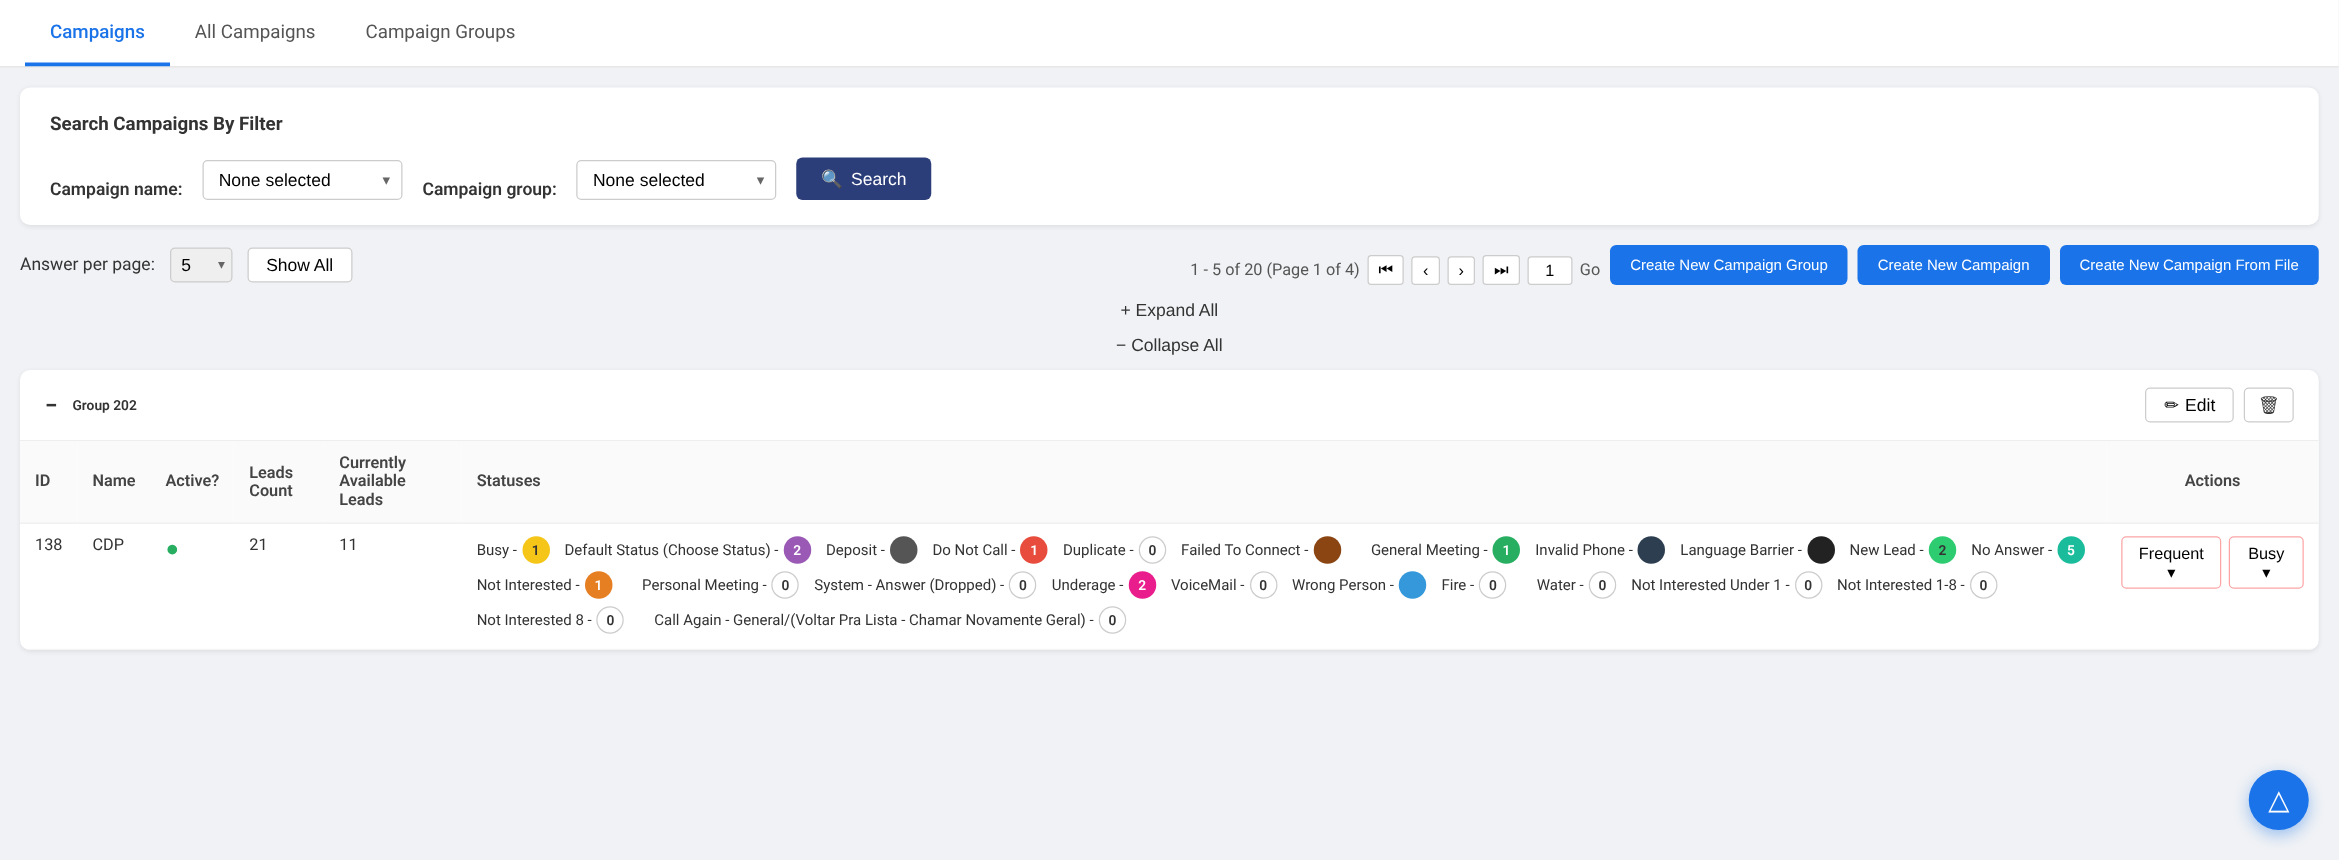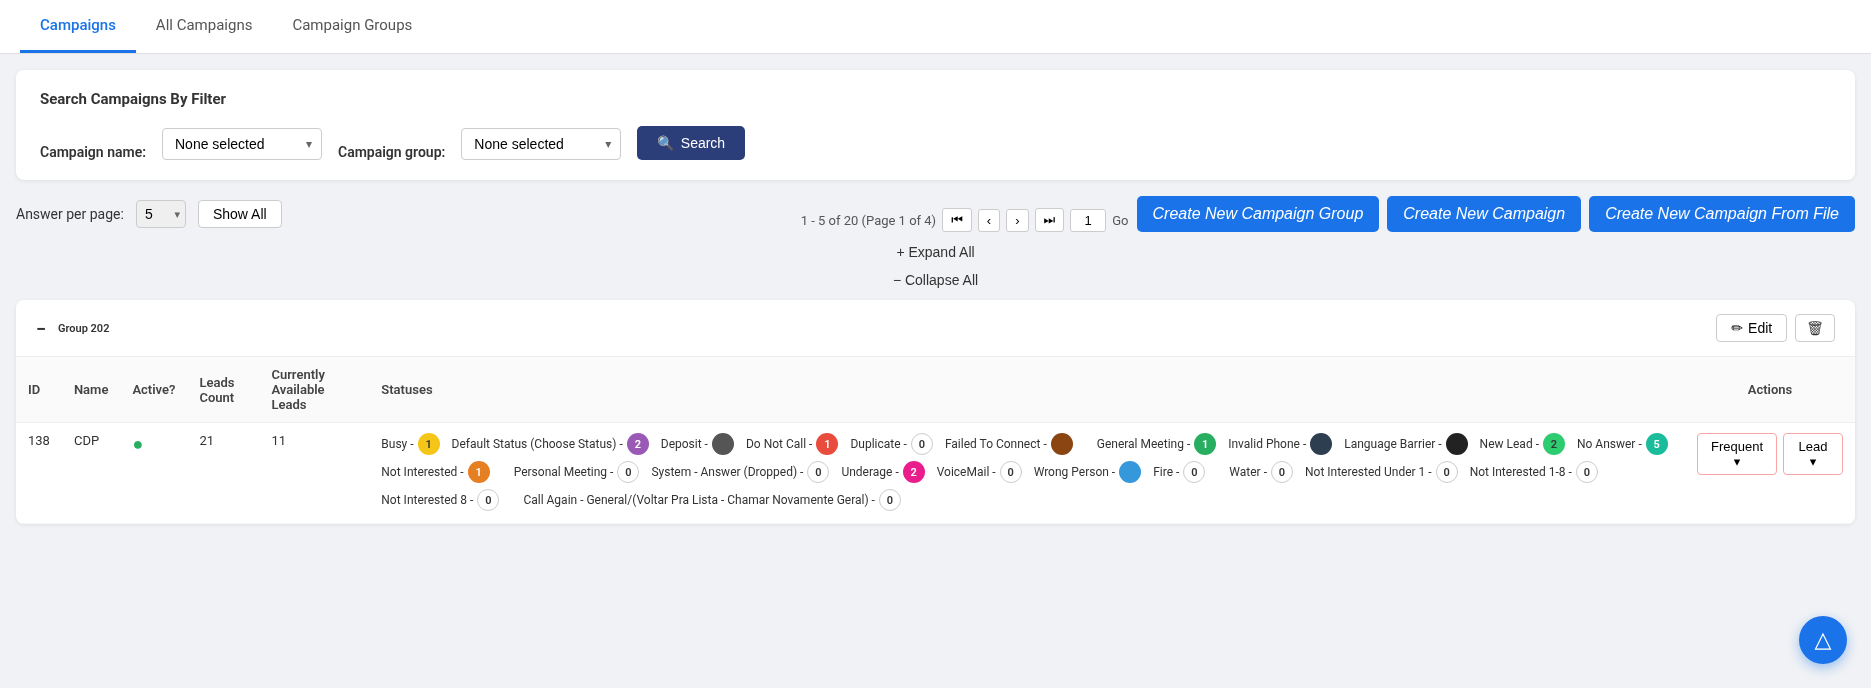--- a/index.html
+++ b/index.html
@@ -24,21 +24,21 @@
     .toolbar-left { display: flex; align-items: center; gap: 12px; }
     .toolbar-right { display: flex; align-items: flex-end; gap: 8px; }
     
     .items-label { font-size: 14px; color: #333; }
     .items-select { border: 1px solid #ccc; border-radius: 4px; padding: 5px 24px 5px 8px; font-size: 14px; appearance: none; -webkit-appearance: none; cursor: pointer; }
     .select-w2 { position: relative; display: inline-block; }
     .select-w2::after { content: '▾'; position: absolute; right: 6px; top: 50%; transform: translateY(-50%); pointer-events: none; color: #666; font-size: 11px; }
     
     .show-all-btn { border: 1px solid #ccc; border-radius: 4px; padding: 5px 14px; background: #fff; font-size: 14px; cursor: pointer; }
     
-    .btn-blue { background: #1a73e8; color: #fff; border: none; border-radius: 5px; padding: 9px 16px; font-size: 16px; cursor: pointer; white-space: nowrap; font-style: italic; }
+    .btn-blue { background: #1a73e8; color: #fff; border: none; border-radius: 5px; padding: 9px 16px; font-size: 12px; cursor: pointer; white-space: nowrap; }
     
     .pagination-info { font-size: 13px; color: #555; display: flex; align-items: center; gap: 6px; }
     .pag-btn { border: 1px solid #ccc; background: #fff; border-radius: 3px; padding: 3px 8px; cursor: pointer; font-size: 13px; }
     .pag-input { border: 1px solid #ccc; border-radius: 3px; padding: 3px 6px; width: 36px; text-align: center; font-size: 13px; }
     
     .expand-row { display: flex; gap: 12px; margin-bottom: 12px; flex-direction: column; }
     .expand-btn { background: none; border: none; cursor: pointer; font-size: 14px; color: #333; }
     
     .group-card { background: #fff; border-radius: 8px; box-shadow: 0 1px 4px rgba(0,0,0,0.08); overflow: hidden; }
     .group-header { display: flex; align-items: center; justify-content: space-between; padding: 14px 20px; border-bottom: 1px solid #eee; }
@@ -214,21 +214,21 @@
               <br style="width:100%">
               <span class="status-item">Call Again - General/(Voltar Pra Lista - Chamar Novamente Geral) - <span class="status-badge badge-white-border">0</span></span>
             </div>
           </td>
           <td>
             <div class="action-cell">
               <button class="action-btn">
                 <span>Frequent ▾</span>
               </button>
               <button class="action-btn">
-                <span>Lead ▾</span>
+                <span>Busy ▾</span>
               </button>
             </div>
           </td>
         </tr>
       </tbody>
     </table>
   </div>
 
 </div>
 

